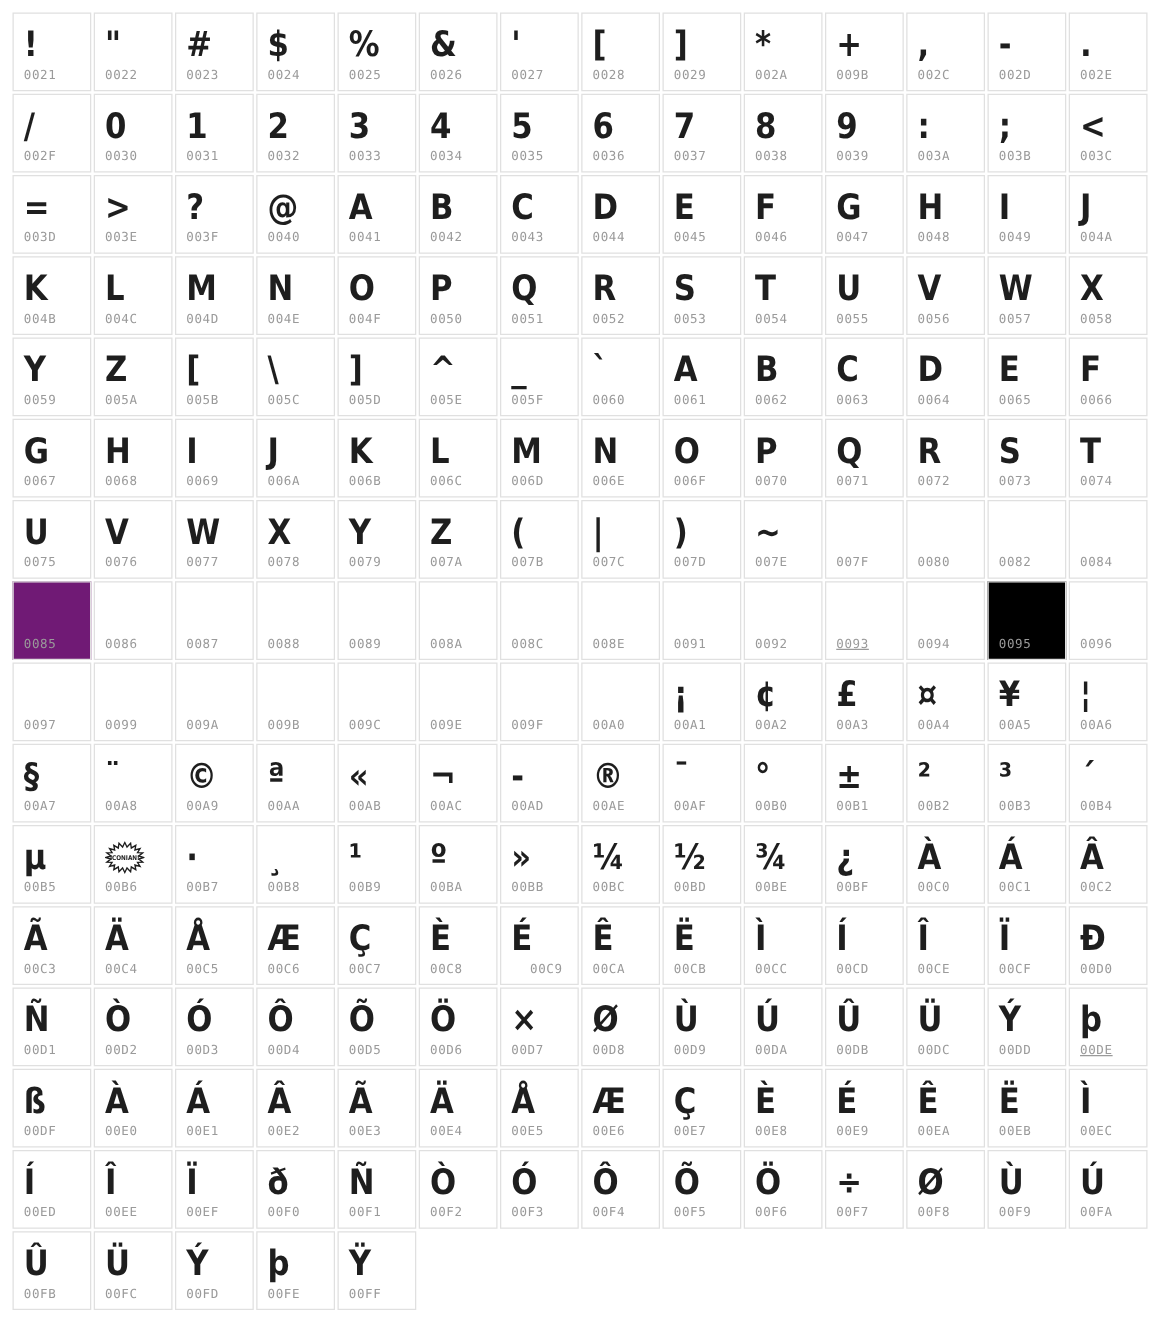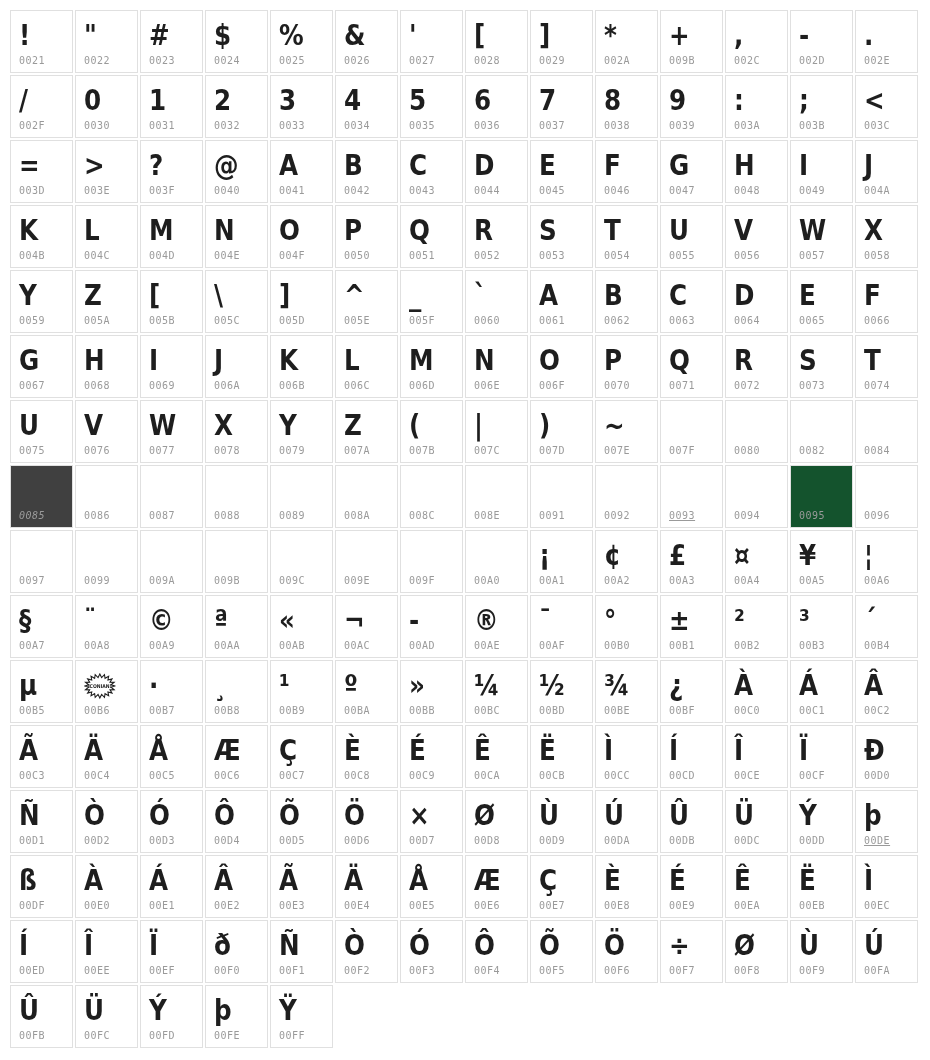--- a/index.html
+++ b/index.html
@@ -434,21 +434,21 @@
       <span class="code" style="color: rgb(154, 154, 154);">0080</span>
     </div>
     <div class="cell" style="border-color: rgb(224, 224, 224); background: rgb(255, 255, 255);">
       <span class="glyph" style="color: rgb(30, 30, 30);"></span>
       <span class="code" style="color: rgb(154, 154, 154);">0082</span>
     </div>
     <div class="cell" style="border-color: rgb(224, 224, 224); background: rgb(255, 255, 255);">
       <span class="glyph" style="color: rgb(30, 30, 30);"></span>
       <span class="code" style="color: rgb(154, 154, 154);">0084</span>
     </div>
-    <div class="cell" style="border-color: rgb(224, 224, 224); background: #404040; font-style: italic;">
+    <div class="cell" style="border-color: rgb(224, 224, 224); background: #701a75;">
       <span class="glyph" style="color: rgb(30, 30, 30);"></span>
       <span class="code" style="color: rgb(154, 154, 154);">0085</span>
     </div>
     <div class="cell" style="border-color: rgb(224, 224, 224); background: rgb(255, 255, 255);">
       <span class="glyph" style="color: rgb(30, 30, 30);"></span>
       <span class="code" style="color: rgb(154, 154, 154);">0086</span>
     </div>
     <div class="cell" style="border-color: rgb(224, 224, 224); background: rgb(255, 255, 255);">
       <span class="glyph" style="color: rgb(30, 30, 30);"></span>
       <span class="code" style="color: rgb(154, 154, 154);">0087</span>
@@ -482,21 +482,21 @@
       <span class="code" style="color: rgb(154, 154, 154);">0092</span>
     </div>
     <div class="cell" style="border-color: rgb(224, 224, 224); background: rgb(255, 255, 255);">
       <span class="glyph" style="color: rgb(30, 30, 30);"></span>
       <span class="code" style="color: rgb(154, 154, 154); text-decoration: underline;">0093</span>
     </div>
     <div class="cell" style="border-color: rgb(224, 224, 224); background: rgb(255, 255, 255);">
       <span class="glyph" style="color: rgb(30, 30, 30);"></span>
       <span class="code" style="color: rgb(154, 154, 154);">0094</span>
     </div>
-    <div class="cell" style="border-color: rgb(224, 224, 224); background: #14532d;">
+    <div class="cell" style="border-color: rgb(224, 224, 224); background: #000000;">
       <span class="glyph" style="color: rgb(30, 30, 30);"></span>
       <span class="code" style="color: rgb(154, 154, 154);">0095</span>
     </div>
     <div class="cell" style="border-color: rgb(224, 224, 224); background: rgb(255, 255, 255);">
       <span class="glyph" style="color: rgb(30, 30, 30);"></span>
       <span class="code" style="color: rgb(154, 154, 154);">0096</span>
     </div>
     <div class="cell" style="border-color: rgb(224, 224, 224); background: rgb(255, 255, 255);">
       <span class="glyph" style="color: rgb(30, 30, 30);"></span>
       <span class="code" style="color: rgb(154, 154, 154);">0097</span>
@@ -689,21 +689,21 @@
     <div class="cell" style="border-color: rgb(224, 224, 224); background: rgb(255, 255, 255);">
       <span class="glyph" style="color: rgb(30, 30, 30);">Ç</span>
       <span class="code" style="color: rgb(154, 154, 154);">00C7</span>
     </div>
     <div class="cell" style="border-color: rgb(224, 224, 224); background: rgb(255, 255, 255);">
       <span class="glyph" style="color: rgb(30, 30, 30);">È</span>
       <span class="code" style="color: rgb(154, 154, 154);">00C8</span>
     </div>
     <div class="cell" style="border-color: rgb(224, 224, 224); background: rgb(255, 255, 255);">
       <span class="glyph" style="color: rgb(30, 30, 30);">É</span>
-      <span class="code" style="color: rgb(154, 154, 154);">00C9</span>
+      <span class="code" style="color: rgb(154, 154, 154); margin-left: 15px;">00C9</span>
     </div>
     <div class="cell" style="border-color: rgb(224, 224, 224); background: rgb(255, 255, 255);">
       <span class="glyph" style="color: rgb(30, 30, 30);">Ê</span>
       <span class="code" style="color: rgb(154, 154, 154);">00CA</span>
     </div>
     <div class="cell" style="border-color: rgb(224, 224, 224); background: rgb(255, 255, 255);">
       <span class="glyph" style="color: rgb(30, 30, 30);">Ë</span>
       <span class="code" style="color: rgb(154, 154, 154);">00CB</span>
     </div>
     <div class="cell" style="border-color: rgb(224, 224, 224); background: rgb(255, 255, 255);">

